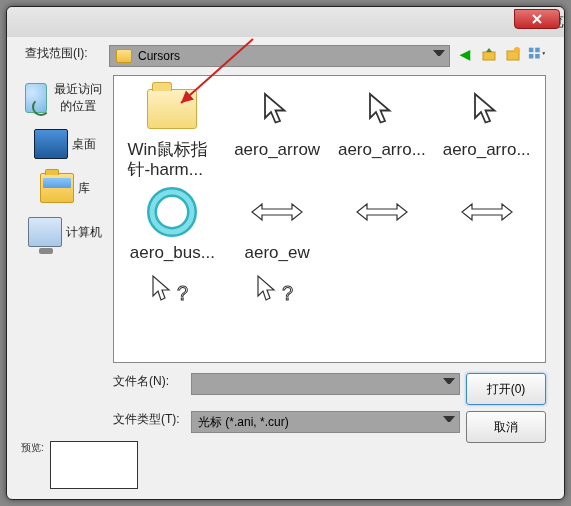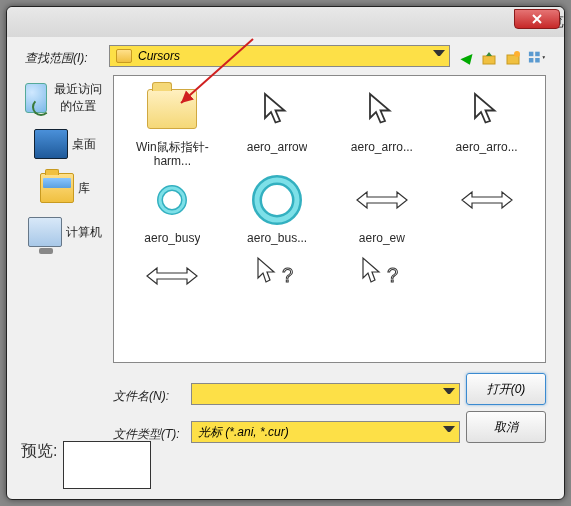--- a/index.html
+++ b/index.html
@@ -2,53 +2,53 @@
 <html><head>
 <meta charset="utf-8">
 <style>
 * { box-sizing: border-box; margin: 0; padding: 0; font-family: "Microsoft YaHei", Tahoma, sans-serif; }
 body { background: #888; width: 571px; height: 506px; overflow: hidden; position: relative; }
 .window { position: absolute; left: 6px; top: 6px; width: 559px; height: 494px; background: #f0f0f0; border: 1px solid #222; border-radius: 6px; box-shadow: 0 0 6px rgba(0,0,0,0.5); }
 .titlebar { height: 30px; background: linear-gradient(#e8e8e8,#d8d8d8); border-radius: 6px 6px 0 0; display: flex; align-items: center; padding-left: 10px; position: relative; justify-content: flex-end; }
 .titlebar .title { font-size: 14px; color: #222; }
 .close-btn { position: absolute; right: 4px; top: 2px; width: 46px; height: 20px; background: linear-gradient(#e57373,#c62828); border: 1px solid #8a1a1a; border-radius: 0 4px 4px 4px; display: flex; align-items: center; justify-content: center; color: #fff; font-size: 12px; }
 .body { padding: 8px 18px 10px 18px; }
-.row { display: flex; align-items: flex-end; gap: 6px; margin-bottom: 8px; font-style: italic; }
+.row { display: flex; align-items: flex-start; gap: 6px; margin-bottom: 8px; }
 .label { font-size: 12px; color: #222; width: 78px; }
 .label-narrow { font-size: 12px; color: #222; width: 72px; }
-.combo { flex: 1; height: 22px; border: 1px solid #888; background: #fde047; display: flex; align-items: center; padding: 0 6px; font-size: 12px; position: relative; }
+.combo { flex: 1; height: 22px; border: 1px solid #888; background: #a3a3a3; display: flex; align-items: center; padding: 0 6px; font-size: 12px; position: relative; }
 .combo .folder-mini { width: 16px; height: 14px; background: linear-gradient(#ffe08a,#f0c040); border: 1px solid #c89a20; border-radius: 2px; margin-right: 6px; }
 .combo .drop { position: absolute; right: 4px; top: 4px; width: 12px; height: 12px; border-left: 5px solid transparent; border-right: 5px solid transparent; border-top: 6px solid #333; }
 .toolbar-icons { display: flex; gap: 6px; align-items: center; }
 .ticon { width: 18px; height: 18px; display: flex; align-items: center; justify-content: center; font-size: 14px; }
 .main { display: flex; gap: 8px; }
 .sidebar { width: 80px; display: flex; flex-direction: column; gap: 14px; align-items: center; padding-top: 6px; }
 .sb-item { display: flex; align-items: center; gap: 4px; font-size: 12px; color: #222; text-align: center; }
 .sb-icon { width: 34px; height: 30px; }
 .sb-recent { background: radial-gradient(circle at 30% 30%, #cfe8ff, #7ab8e8); border: 1px solid #5a9; border-radius: 3px; position: relative; }
 .sb-recent::after { content: ""; position: absolute; right: -4px; bottom: -4px; width: 14px; height: 14px; border: 2px solid #3a7a3a; border-radius: 50%; border-top-color: transparent; border-right-color: transparent; }
 .sb-desktop { background: linear-gradient(#4a90d9,#1f5a9a); border: 1px solid #123; border-radius: 2px; }
 .sb-lib { background: linear-gradient(#ffe08a,#f0c040); border: 1px solid #c89a20; border-radius: 2px; position: relative; }
 .sb-lib::before { content: ""; position: absolute; left: 4px; top: -5px; width: 12px; height: 5px; background: #f0c040; border: 1px solid #c89a20; border-bottom: none; border-radius: 2px 2px 0 0; }
 .sb-lib::after { content: ""; position: absolute; left: 2px; right: 2px; top: 4px; height: 10px; background: linear-gradient(#8ac6ff,#5aa0e0); border-radius: 1px; }
 .sb-computer { background: linear-gradient(#d8e8f8,#a8c8e8); border: 1px solid #678; border-radius: 2px; position: relative; }
 .sb-computer::after { content: ""; position: absolute; left: 10px; top: 30px; width: 14px; height: 6px; background: #888; border-radius: 2px; }
 .listing { flex: 1; height: 288px; border: 1px solid #888; background: #fff; overflow: hidden; padding: 8px; }
 .grid { display: grid; grid-template-columns: repeat(4, 1fr); gap: 6px 4px; }
 .item { display: flex; flex-direction: column; align-items: center; gap: 6px; }
 .thumb { width: 60px; height: 50px; display: flex; align-items: center; justify-content: center; }
-.item-label { font-size: 12px; color: #2a2a2a; text-align: center; line-height: 1.2; max-width: 90px; overflow: hidden; }
+.item-label { font-size: 17px; color: #2a2a2a; line-height: 1.2; max-width: 90px; overflow: hidden; }
 .folder-big { width: 50px; height: 40px; background: linear-gradient(#fff0c0,#f5d878); border: 1px solid #d0a840; border-radius: 3px; position: relative; }
 .folder-big::before { content: ""; position: absolute; left: 4px; top: -8px; width: 18px; height: 8px; background: #f5d878; border: 1px solid #d0a840; border-bottom: none; border-radius: 3px 3px 0 0; }
 .bottom { margin-left: 88px; margin-top: 10px; }
 .bottom .row { margin-bottom: 6px; }
 .btn { width: 80px; height: 32px; border: 1px solid #7a7a7a; background: linear-gradient(#fdfdfd,#e4e4e4); font-size: 12px; border-radius: 3px; display: flex; align-items: center; justify-content: center; }
 .btn.primary { border: 1px solid #3a8ad0; box-shadow: 0 0 3px rgba(58,138,208,0.6); }
 .preview-row { position: absolute; left: 14px; bottom: 10px; display: flex; align-items: flex-start; gap: 6px; }
-.preview-label { font-size: 16px; color: #333; }
+.preview-label { font-size: 10px; color: #333; }
 .preview-box { width: 88px; height: 48px; border: 1px solid #333; background: #fff; }
 .red-arrow { position: absolute; left: 168px; top: 30px; pointer-events: none; }
 </style>
 </head>
 <body>
 
 <div class="window">
   <div class="titlebar">
     <span class="title">浏览</span>
     <div class="close-btn">
@@ -139,29 +139,20 @@
             <div class="item">
               <div class="thumb">
                 <svg width="36" height="36" viewBox="0 0 24 24">
                   <path d="M4 2 L4 18 L8 14 L11 21 L14 20 L11 13 L17 13 Z" fill="#fff" stroke="#333" stroke-width="1.2"></path>
                 </svg>
               </div>
               <div class="item-label">aero_arro...</div>
             </div>
             <div class="item">
               <div class="thumb">
-                <svg width="34" height="34" viewBox="0 0 34 34">
-                  <circle cx="17" cy="17" r="12" fill="none" stroke="#33b0c0" stroke-width="6"></circle>
-                  <circle cx="17" cy="17" r="12" fill="none" stroke="#7de0e8" stroke-width="3"></circle>
-                </svg>
-              </div>
-              <div class="item-label">aero_busy</div>
-            </div>
-            <div class="item">
-              <div class="thumb">
                 <svg width="50" height="50" viewBox="0 0 50 50">
                   <circle cx="25" cy="25" r="20" fill="none" stroke="#33b0c0" stroke-width="10"></circle>
                   <circle cx="25" cy="25" r="20" fill="none" stroke="#7de0e8" stroke-width="5"></circle>
                 </svg>
               </div>
               <div class="item-label">aero_bus...</div>
             </div>
             <div class="item">
               <div class="thumb">
                 <svg width="54" height="24" viewBox="0 0 54 24">

